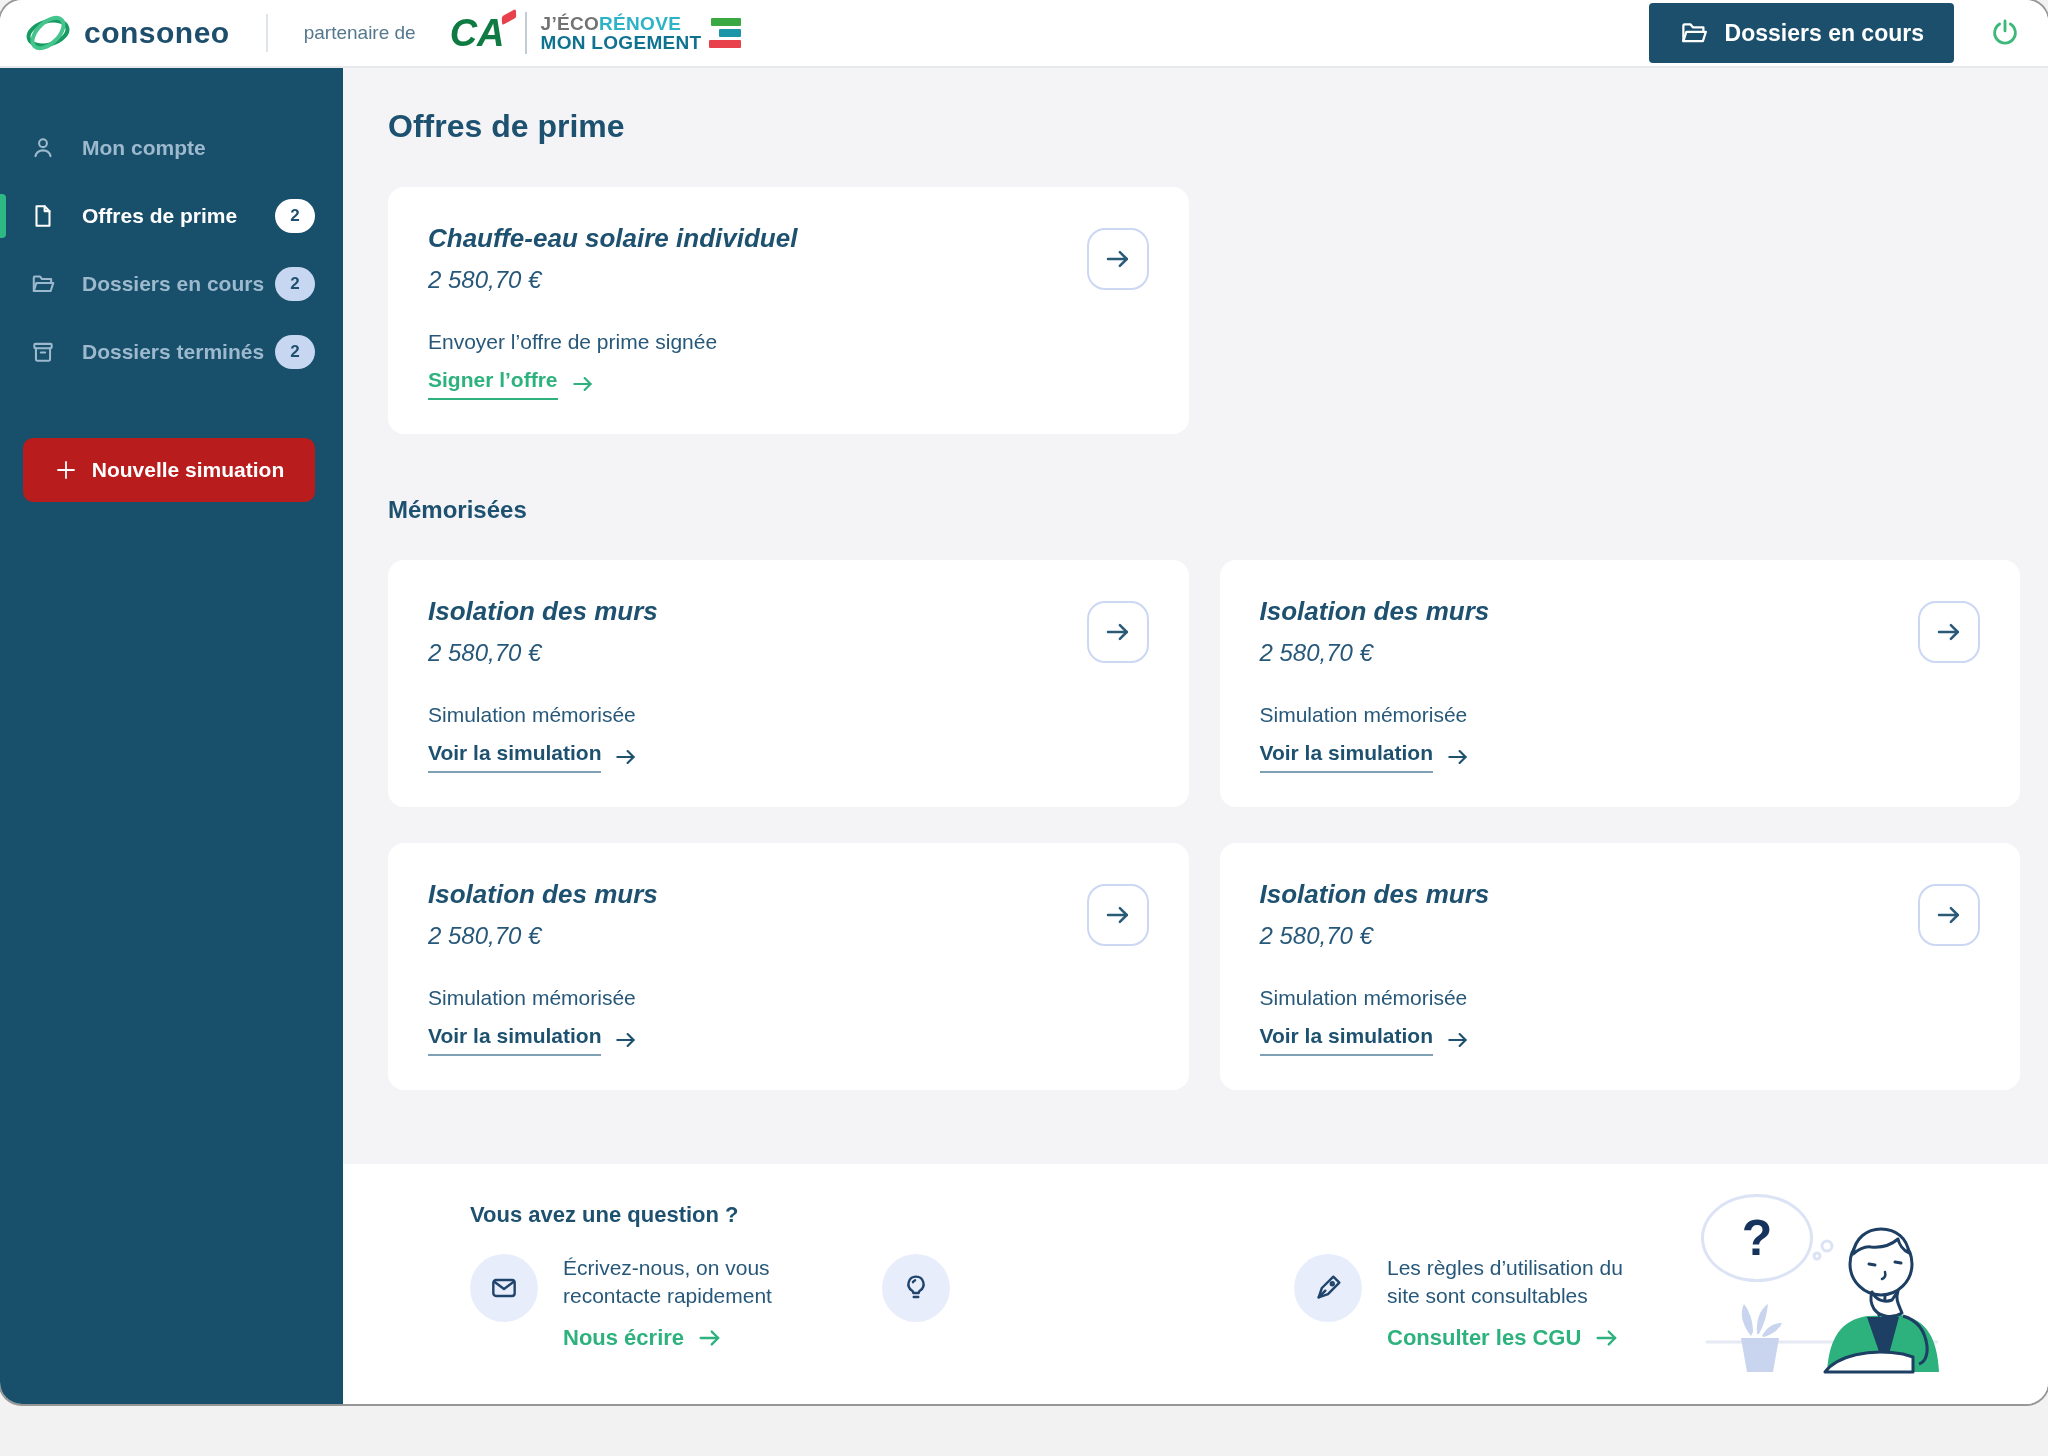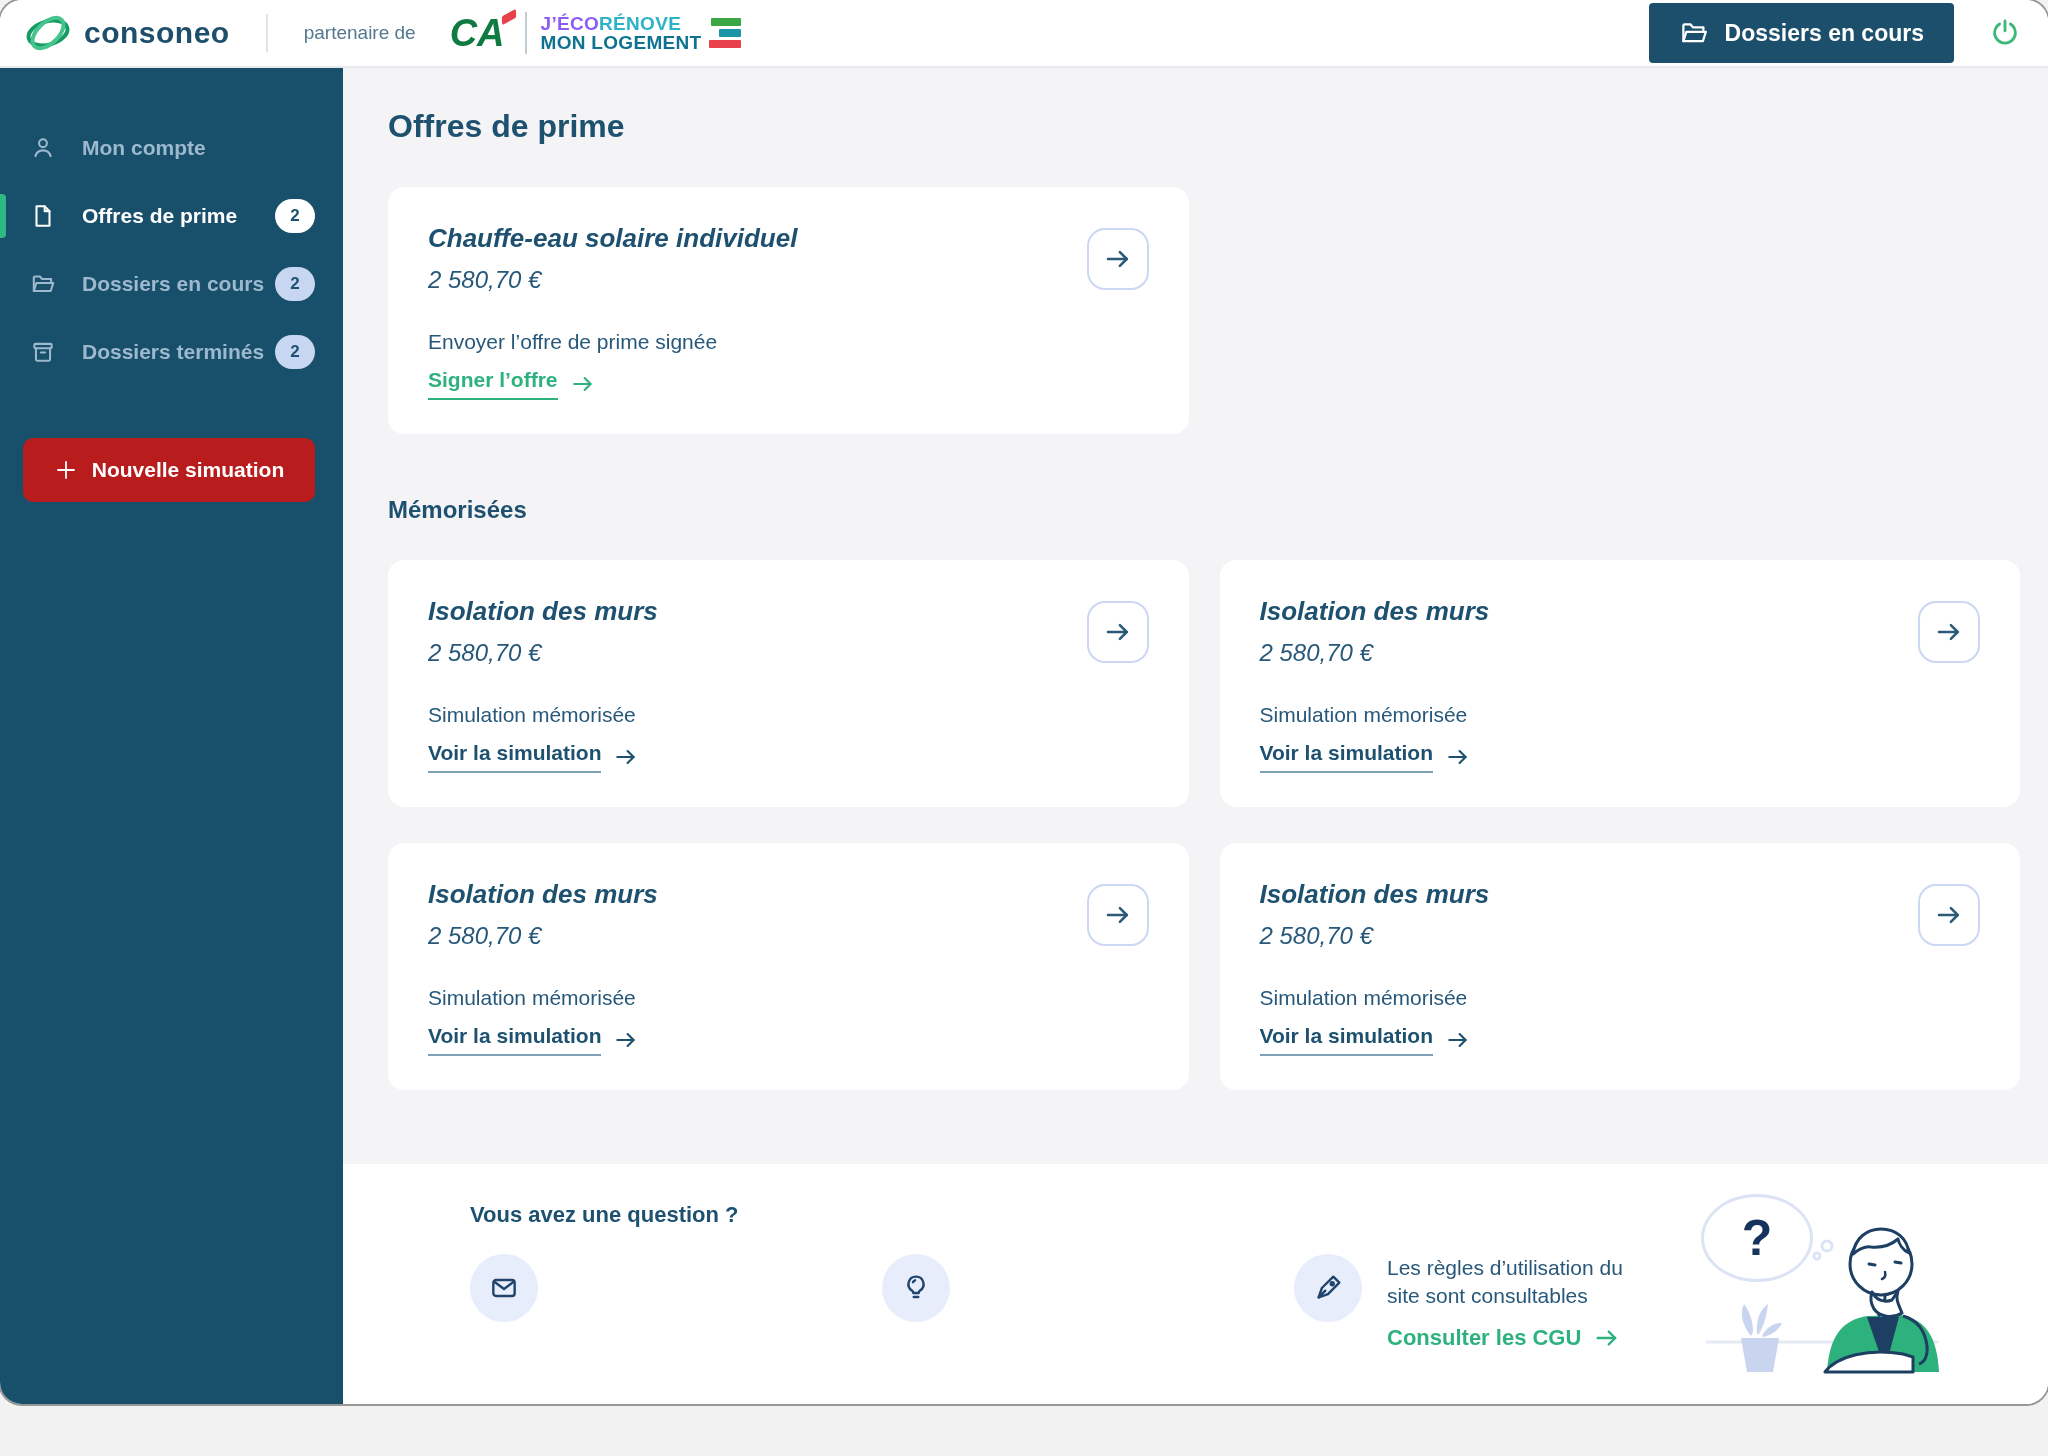--- a/index.html
+++ b/index.html
@@ -15,21 +15,21 @@
   .vdiv { width:2px; height:38px; background:#dfe4e8; margin:0 36px; }
   .partner-prefix { font-size:19px; color:#54788e; }
   .ca-logo { margin-left:34px; display:flex; align-items:center; }
   .ca-text { font-style:italic; font-weight:800; font-size:38px; color:#0f7a41; position:relative; padding-right:10px; }
   .ca-text::after { content:""; position:absolute; top:1px; right:-2px; width:16px; height:8px;
                     background:#e8414b; transform:rotate(-28deg) skewX(-25deg); border-radius:2px; }
   .vdiv2 { width:2px; height:42px; background:#c2ccd3; margin:0 14px 0 10px; }
   .jeco { display:flex; align-items:center; gap:8px; }
   .jeco-lines { display:flex; flex-direction:column; line-height:1.02; }
   .jeco-l1 { font-size:19px; font-weight:800; letter-spacing:.3px; }
-  .jeco-l1 .p1 { color:#8b5cf6; } .jeco-l1 .p2 { color:#2cb3c8; }
+  .jeco-l1 .p1 { color:#737373; } .jeco-l1 .p2 { color:#2cb3c8; }
   .jeco-l2 { font-size:19px; font-weight:800; color:#0f7290; letter-spacing:.3px; }
   .jeco-bars { display:flex; flex-direction:column; align-items:flex-end; gap:3px; }
   .jeco-bars i { display:block; height:8px; border-radius:1px; }
   .bar-g { width:30px; background:#3aa944; } .bar-t { width:22px; background:#1c95a8; } .bar-r { width:32px; background:#e8414b; }
   .spacer { flex:1; }
   .dossiers-btn { display:flex; align-items:center; gap:16px; background:#1b4f6c; color:#fff;
                   border:none; height:60px; padding:0 30px; font-size:23px; font-weight:700;
                   border-radius:4px; cursor:pointer; font-family:inherit; }
   .power-btn { background:none; border:none; margin-left:34px; cursor:pointer; display:flex; align-items:center; }
 
@@ -324,20 +324,30 @@
       <footer class="footer">
         <h4>Vous avez une question ?</h4>
         <div class="footer-items">
           <div class="f-item">
             <div class="f-circle">
               <svg width="32" height="32" viewBox="0 0 24 24" fill="none" stroke="#20446b" stroke-width="1.8" stroke-linecap="round" stroke-linejoin="round">
                 <rect x="4" y="6" width="16" height="12" rx="2"></rect>
                   <path d="M5 7.5l7 5.3 7-5.3"></path>
               </svg>
             </div>
+            <div class="f-col">
+              <p class="f-text">Écrivez-nous, on vous recontacte rapidement</p>
+              <a class="f-link">
+                <span>Nous écrire</span>
+                <svg width="28" height="28" viewBox="0 0 24 24" fill="none" stroke="#2eb27d" stroke-width="2" stroke-linecap="round" stroke-linejoin="round">
+                    <path d="M4 12h15"></path>
+                    <path d="M13.5 6.5L19 12l-5.5 5.5"></path>
+                  </svg>
+              </a>
+            </div>
           </div>
           <div class="f-item">
             <div class="f-circle">
               <svg width="32" height="32" viewBox="0 0 24 24" fill="none" stroke="#20446b" stroke-width="1.8" stroke-linecap="round" stroke-linejoin="round">
                 <path d="M12 3.5a5.6 5.6 0 0 0-3.1 10.3c.7.5 1.1 1.1 1.1 1.9h4c0-.8.4-1.4 1.1-1.9A5.6 5.6 0 0 0 12 3.5z"></path>
                 <path d="M10.3 18.8h3.4"></path>
                   <path d="M9.7 7.6a3 3 0 0 1 1.6-1.4"></path>
               </svg>
             </div>
           </div>

